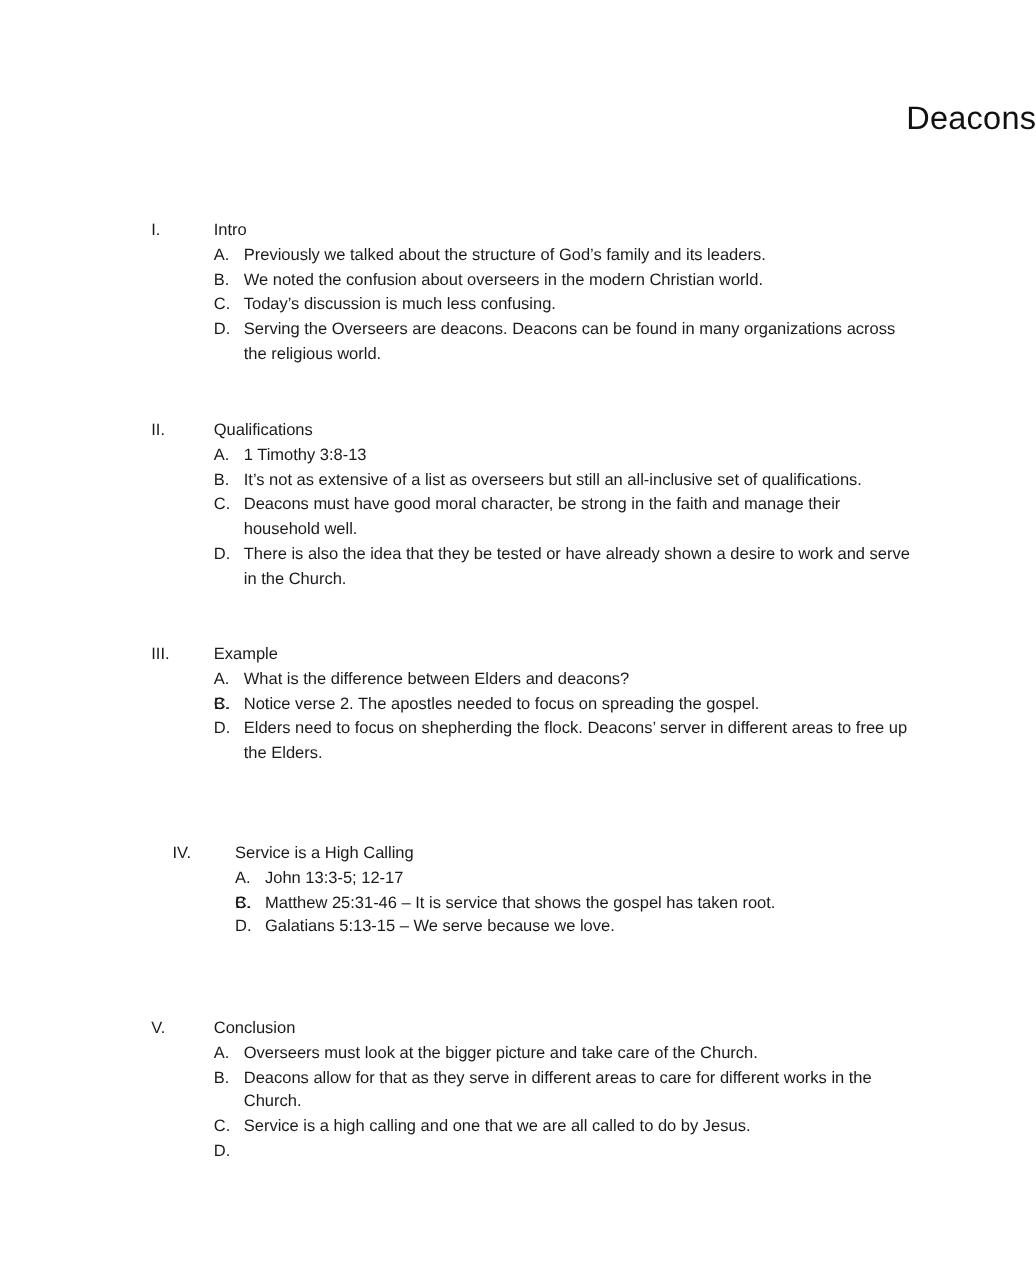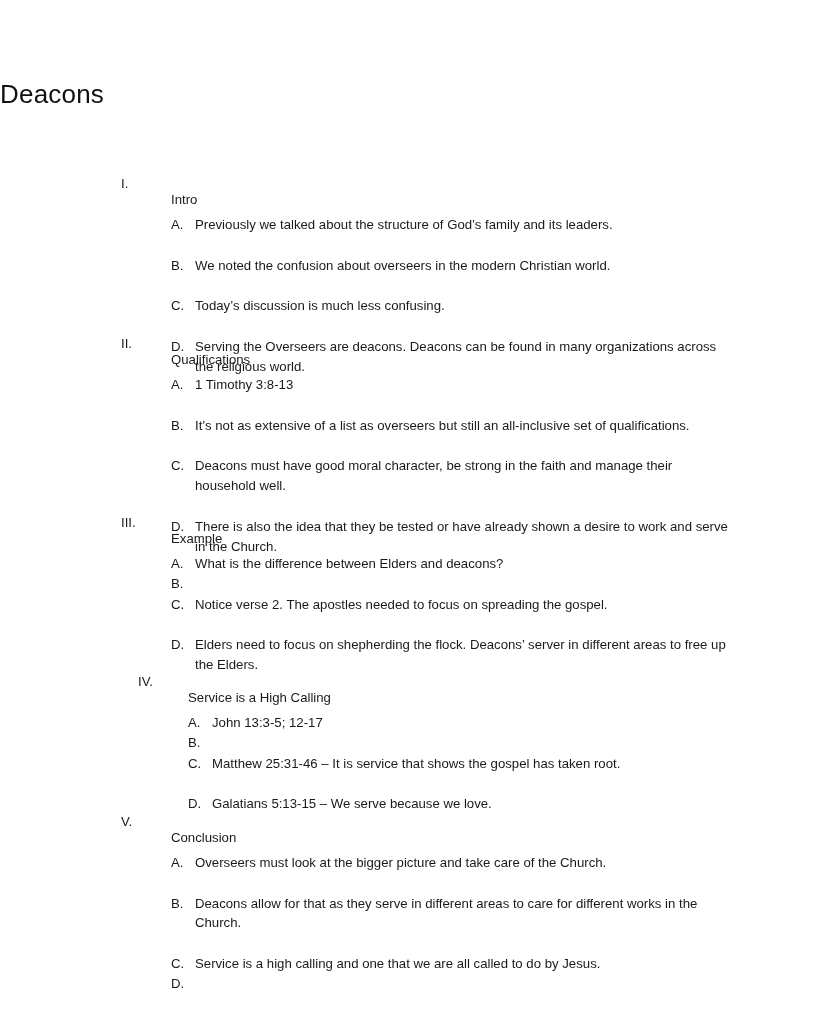--- a/index.html
+++ b/index.html
@@ -19,21 +19,21 @@
       position: absolute;
       left: 0; top: 0;
       width: 829px; height: 1023px;
       background: #ffffff;
     }
     .title {
       position: absolute;
       left: 0;
       width: 829px;
       top: 74px;
-      text-align: left;
+      text-align: right;
       font-size: 26px;
       line-height: 40px;
       color: #111;
       letter-spacing: 0.2px;
     }
     .section {
       position: absolute;
       left: 0;
       width: 829px;
     }
@@ -44,37 +44,36 @@
       line-height: 20px;
     }
     .numeral {
       position: absolute;
       left: 121px;
       top: 0;
     }
     .heading {
       position: absolute;
       left: 171px;
-      top: 16px;
+      top: 0;
     }
     .item {
       position: relative;
       font-size: 13.2px;
       line-height: 19.7px;
     }
     .item .letter {
       position: absolute;
       left: 171px;
       top: 0;
     }
     .item .text {
       display: block;
       margin-left: 195px;
       width: 540px;
-      margin-top: 21px;
     }
   </style>
 </head>
 <body>
 
 <div class="page">
 
   <div class="title">Deacons</div>
 
   <div class="section" style="top:174px;">

